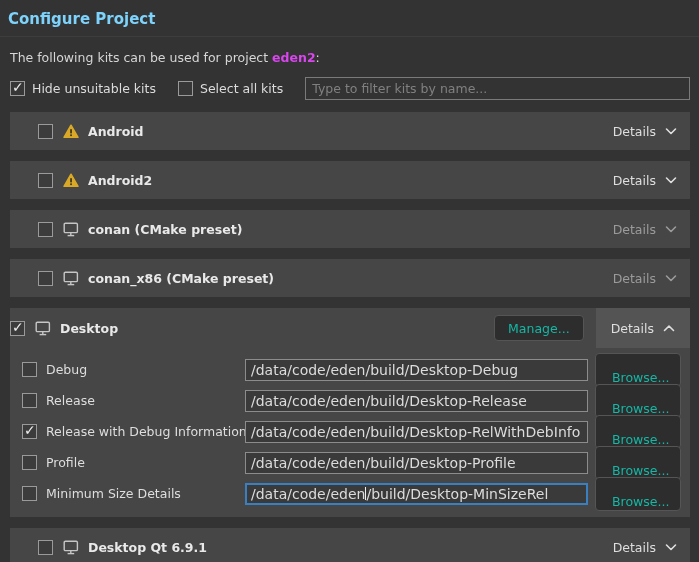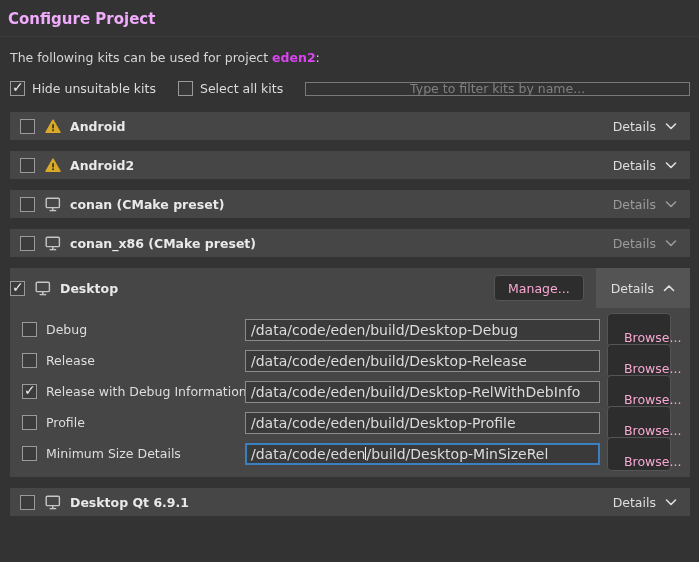--- a/index.html
+++ b/index.html
@@ -6,77 +6,77 @@
   html,body { width:699px; height:562px; }
   body {
     background:#333333;
     font-family:"DejaVu Sans","Liberation Sans",sans-serif;
     font-size:12.5px;
     color:#dcdcdc;
     overflow:hidden;
   }
   
   .page-title {
-    font-size:15px; font-weight:bold; color:#f0abfc;
+    font-size:15px; font-weight:bold; color:#7dd3fc;
     padding:10px 8px 8px 8px;
   }
   .title-divider { height:1px; background:#1f1f1f; border-bottom:1px solid #3d3d3d; }
   .intro { margin:13px 10px 0 10px; color:#d6d6d6; }
   .intro b { color:#d946ef; }
   
   .controls {
     display:flex; align-items:center;
     margin:12px 9px 0 10px; height:23px;
   }
   .cb-group { display:flex; gap:7px; margin-right:22px; white-space:nowrap; }
   .cb {
     width:15px; height:15px; border:1px solid #9a9a9a; background:#373737;
     position:relative; flex:none;
   }
   .cb.checked::after {
     content:"✓"; position:absolute; left:1px; top:-3px;
     font-size:14px; font-weight:bold; color:#ececec;
   }
   .filter-input {
-    flex:1; height:14px; background:#333333; border:1px solid #7a7a7a;
-    color:#dcdcdc; padding:0 6px; font:inherit; outline:none;text-align:center;
+    flex:1; height:23px; background:#333333; border:1px solid #7a7a7a;
+    color:#dcdcdc; padding:0 6px; font:inherit; outline:none;
   }
   .filter-input::placeholder { color:#808080; }
   
   .kit-list { margin-top:12px; }
   .kit-row, .kit-panel { margin:0 9px 11px 10px; background:#464646; }
-  .kit-row { height:28px; display:flex; align-items:center; padding-left:10px; }
+  .kit-row { height:38px; display:flex; align-items:center; padding-left:28px; }
   .kit-head { height:40px; display:flex; align-items:center; padding-left:0; }
   .kit-cb { margin-right:10px; background:#3c3c3c; }
   .kit-icon { margin-right:9px; display:flex; align-items:center; }
   .kit-name { font-weight:bold; color:#e9e9e9; }
   .details-btn {
     margin-left:auto; height:100%; display:flex; align-items:center;
     gap:9px; padding:0 13px; color:#dfdfdf;
   }
   .details-btn.open { background:#545454; padding:0 15px; }
   .dim .details-btn { color:#9b9b9b; }
   .btn {
     background:#2d2d2d; border:1px solid #555555; border-radius:4px;
-    color:#f9a8d4; font:inherit; padding:3px 13px; height:26px;
+    color:#14b8a6; font:inherit; padding:3px 13px; height:26px;
   }
   .manage-btn { margin-right:12px; }
   
   .cfg-section { padding:6px 0 8px 0; }
   .cfg-row { display:flex; align-items:center; height:31px; padding:0 9px 0 12px; }
   .cfg-left { display:flex; align-items:center; gap:9px; width:223px; flex:none; }
   .cfg-label { color:#dedede; white-space:nowrap; }
   .path-input {
     width:355px; height:22px; background:#3a3a3a; border:1px solid #8c8c8c;
     color:#dcdcdc; font-size:14px; padding:0 5px;
     display:flex; align-items:center; white-space:nowrap; overflow:hidden;
   }
   .path-input.focused { border:2px solid #3a80c0; padding:0 4px; }
   .caret { display:inline-block; width:1px; height:13px; background:#f0f0f0; vertical-align:-2px; }
-  .browse-btn { margin-left:7px; width:64px; height:24px; padding:16px; flex:none; }
+  .browse-btn { margin-left:7px; width:86px; height:24px; padding:16px; flex:none; }
 </style>
 </head>
 <body>
 
 <svg width="0" height="0" style="position:absolute">
   <defs>
     <g id="icon-warning">
       <path d="M8 1.2 L15 13.3 H1 Z" fill="#d9a927" stroke="#d9a927" stroke-width="1.5" stroke-linejoin="round"></path>
       <rect x="7.2" y="5.2" width="1.7" height="4.2" fill="#39341f"></rect>
       <rect x="7.2" y="10.4" width="1.7" height="1.7" fill="#39341f"></rect>

